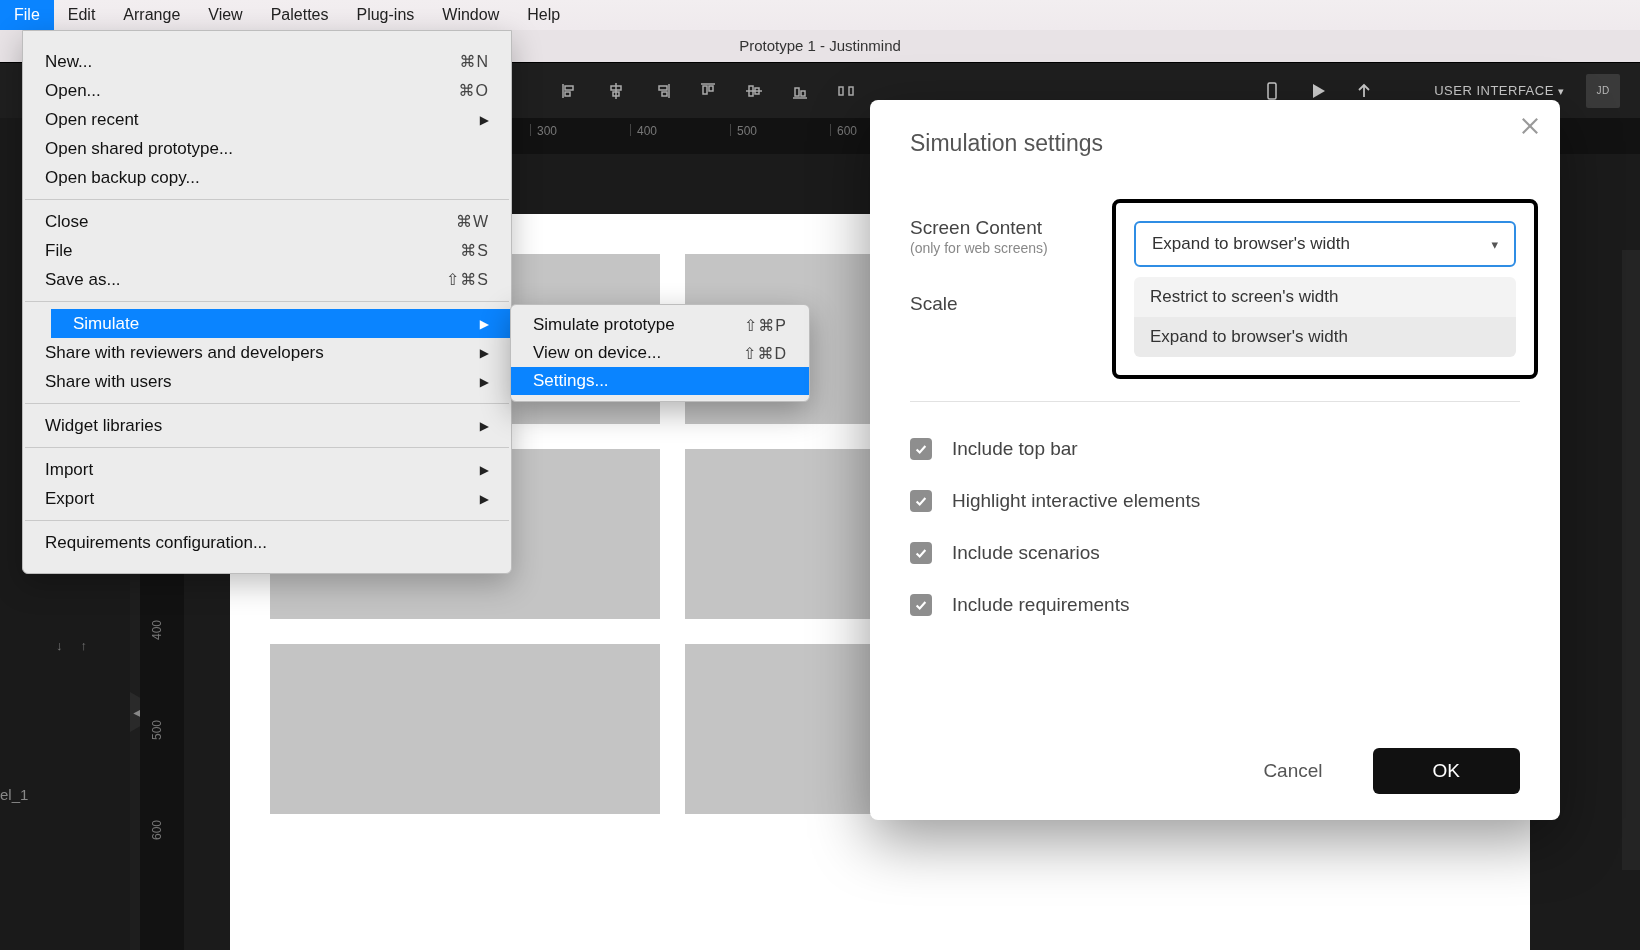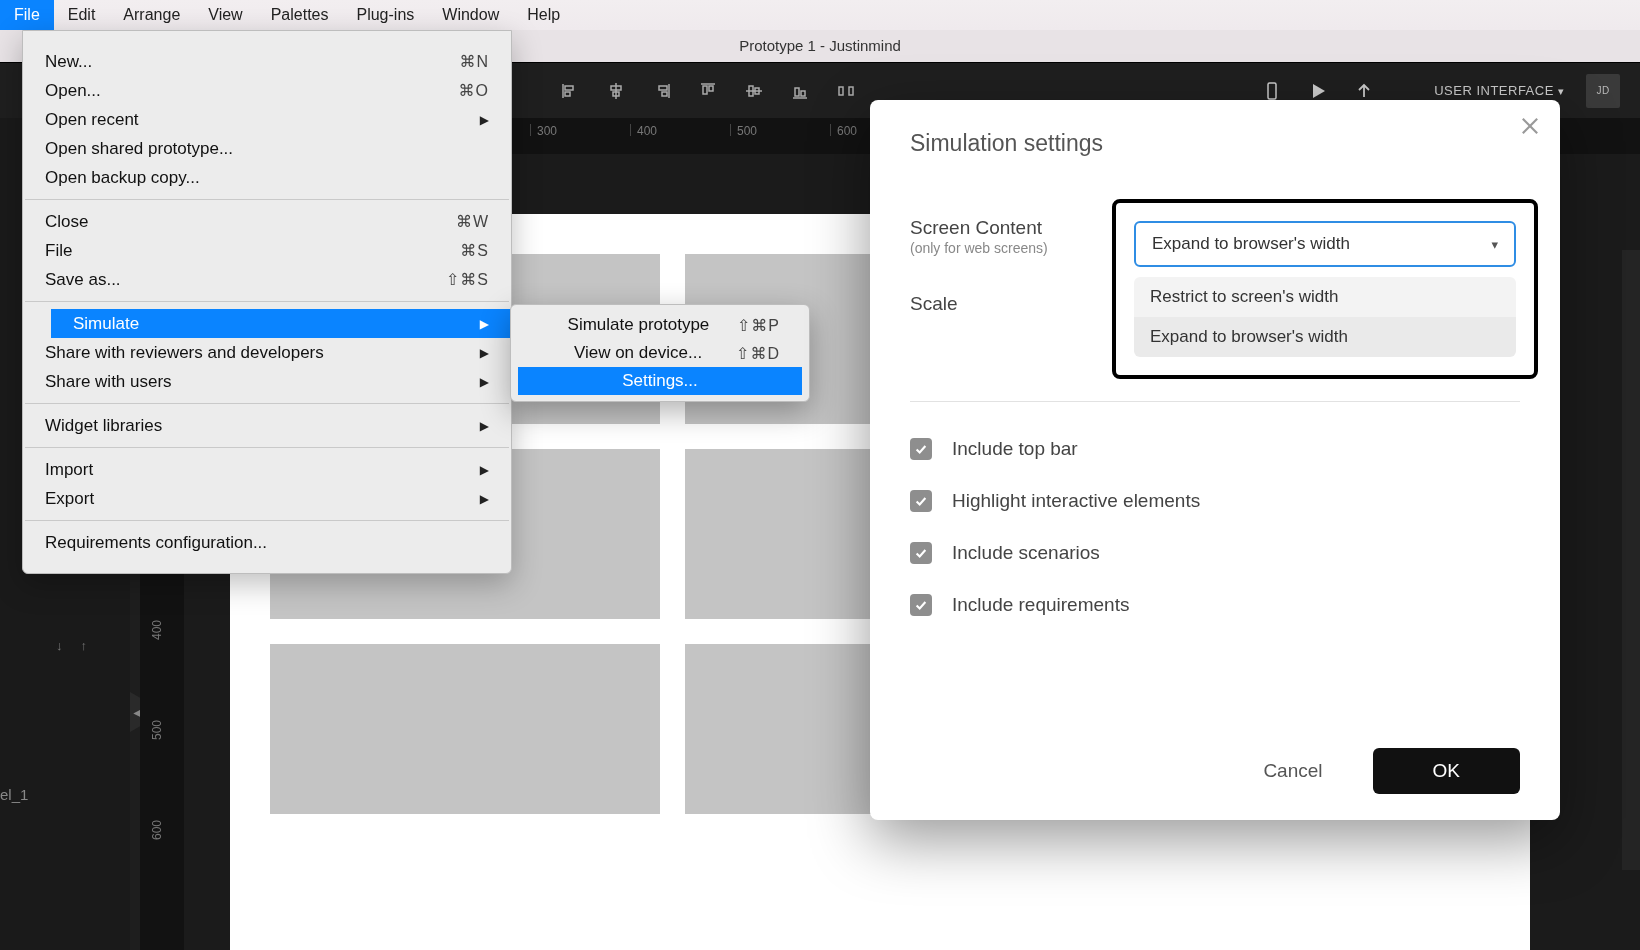--- a/index.html
+++ b/index.html
@@ -40,21 +40,21 @@
   .dropdown { position:absolute; left:22px; top:30px; width:490px; background:#ececec; border:1px solid #bdbdbd; border-radius:0 0 6px 6px; padding:16px 0; box-shadow:0 10px 30px rgba(0,0,0,0.25); z-index:5; font-size:17px; color:#111;}
   .dropdown .row { display:flex; align-items:center; padding:3px 22px; height:29px;}
   .dropdown .row.highlight { background:#0a84ff; color:#fff;margin-left:28px; }
   .dropdown .row .label { flex:1; }
   .dropdown .row .shortcut { color:#444; font-size:16px; letter-spacing:1px;}
   .dropdown .row .submenu-arrow { font-size:12px; color:#222; }
   .dropdown .row.highlight .submenu-arrow { color:#fff; }
   .dropdown .sep { height:1px; background:#c9c9c9; margin:7px 2px; }
   
   
-  .submenu { position:absolute; left:510px; top:304px; width:300px; background:#ececec; border:1px solid #bdbdbd; border-radius:6px; padding:6px 7px; box-shadow:0 10px 30px rgba(0,0,0,0.3); z-index:6; font-size:17px; color:#111;text-align:center;}
+  .submenu { position:absolute; left:510px; top:304px; width:300px; background:#ececec; border:1px solid #bdbdbd; border-radius:6px; padding:6px 0; box-shadow:0 10px 30px rgba(0,0,0,0.3); z-index:6; font-size:17px; color:#111;}
   .submenu .row { display:flex; align-items:center; padding:3px 22px; height:28px;}
   .submenu .row.highlight { background:#0a84ff; color:#fff;}
   .submenu .row .label { flex:1;}
   .submenu .row .shortcut { color:#444; font-size:16px; letter-spacing:1px;}
   
   
   .dialog { position:absolute; left:870px; top:100px; width:690px; height:720px; background:#fff; border-radius:8px; box-shadow:0 20px 60px rgba(0,0,0,0.4); z-index:10; padding:30px 40px; color:#333;}
   .dialog .close { position:absolute; right:18px; top:14px; width:24px; height:24px; color:#888; font-size:20px; display:flex; align-items:center; justify-content:center; cursor:default;}
   .dialog h2 { font-size:23px; font-weight:400; color:#555; margin-bottom:60px;}
   .dlg-row { display:flex; align-items:flex-start; margin-bottom:32px; }

